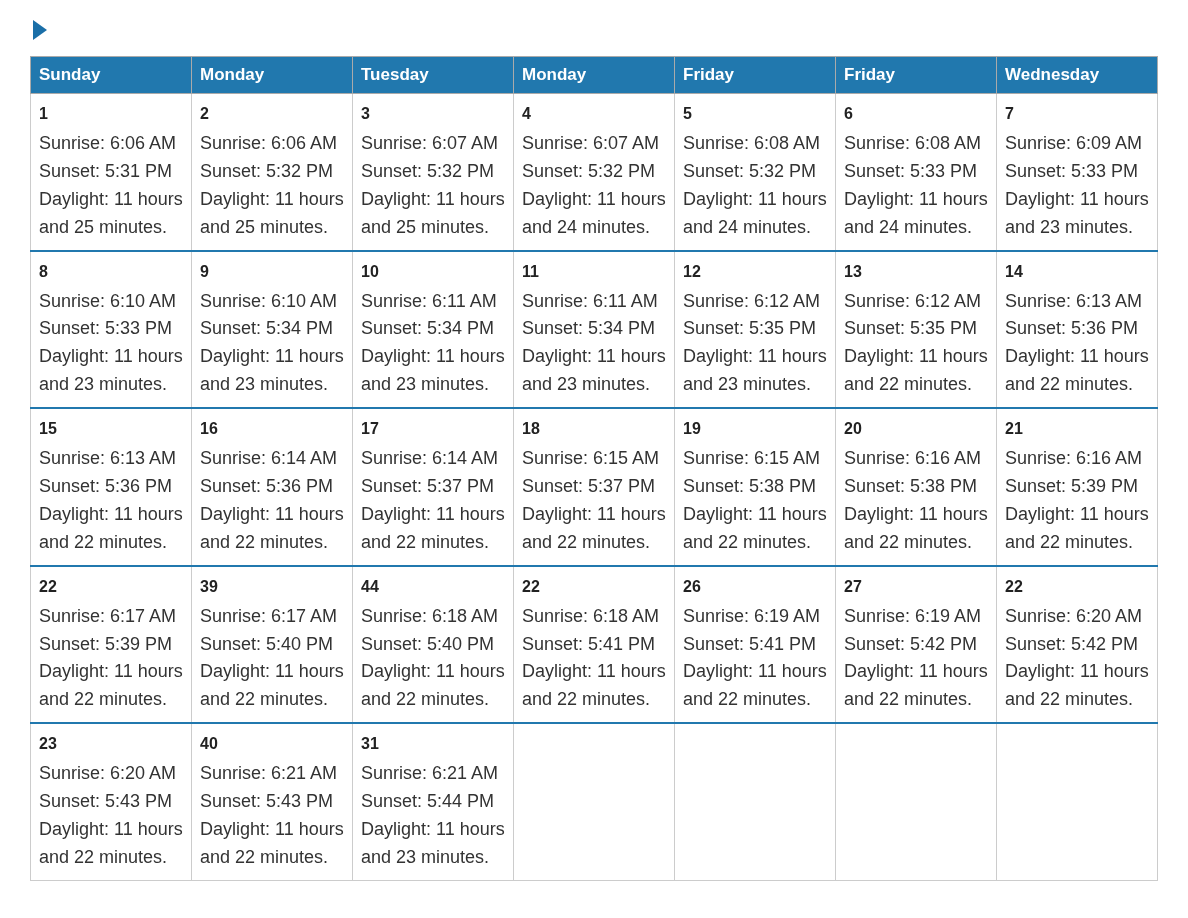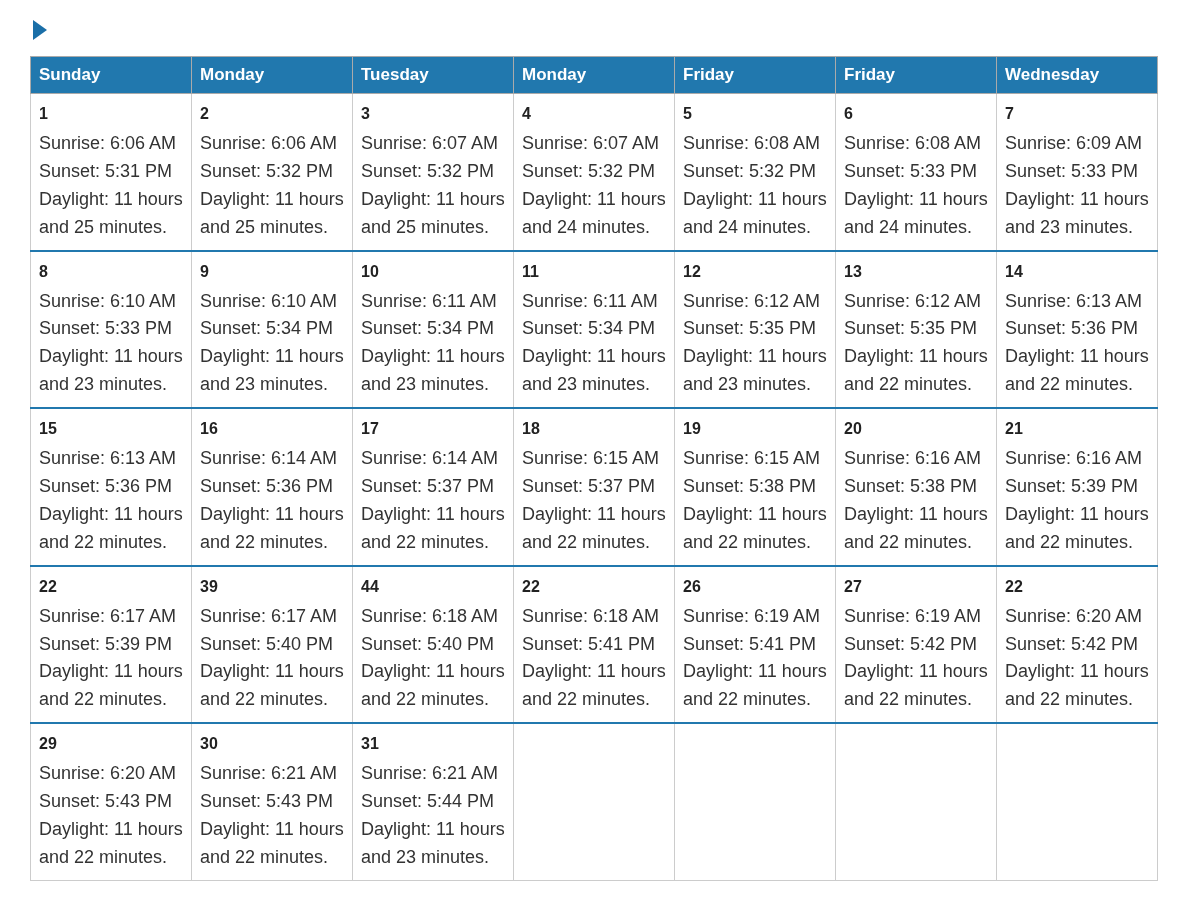--- a/index.html
+++ b/index.html
@@ -250,25 +250,25 @@
           <span class="day-number">27</span>
           <div class="day-info">Sunrise: 6:19 AM<br>Sunset: 5:42 PM<br>Daylight: 11 hours and 22 minutes.</div>
         </td>
         <td>
           <span class="day-number">22</span>
           <div class="day-info">Sunrise: 6:20 AM<br>Sunset: 5:42 PM<br>Daylight: 11 hours and 22 minutes.</div>
         </td>
       </tr>
       <tr class="row-divider">
         <td>
-          <span class="day-number">29</span>
+          <span class="day-number">23</span>
           <div class="day-info">Sunrise: 6:20 AM<br>Sunset: 5:43 PM<br>Daylight: 11 hours and 22 minutes.</div>
         </td>
         <td>
-          <span class="day-number">30</span>
+          <span class="day-number">40</span>
           <div class="day-info">Sunrise: 6:21 AM<br>Sunset: 5:43 PM<br>Daylight: 11 hours and 22 minutes.</div>
         </td>
         <td>
           <span class="day-number">31</span>
           <div class="day-info">Sunrise: 6:21 AM<br>Sunset: 5:44 PM<br>Daylight: 11 hours and 23 minutes.</div>
         </td>
         <td class="empty-cell"></td>
         <td class="empty-cell"></td>
         <td class="empty-cell"></td>
         <td class="empty-cell"></td>

